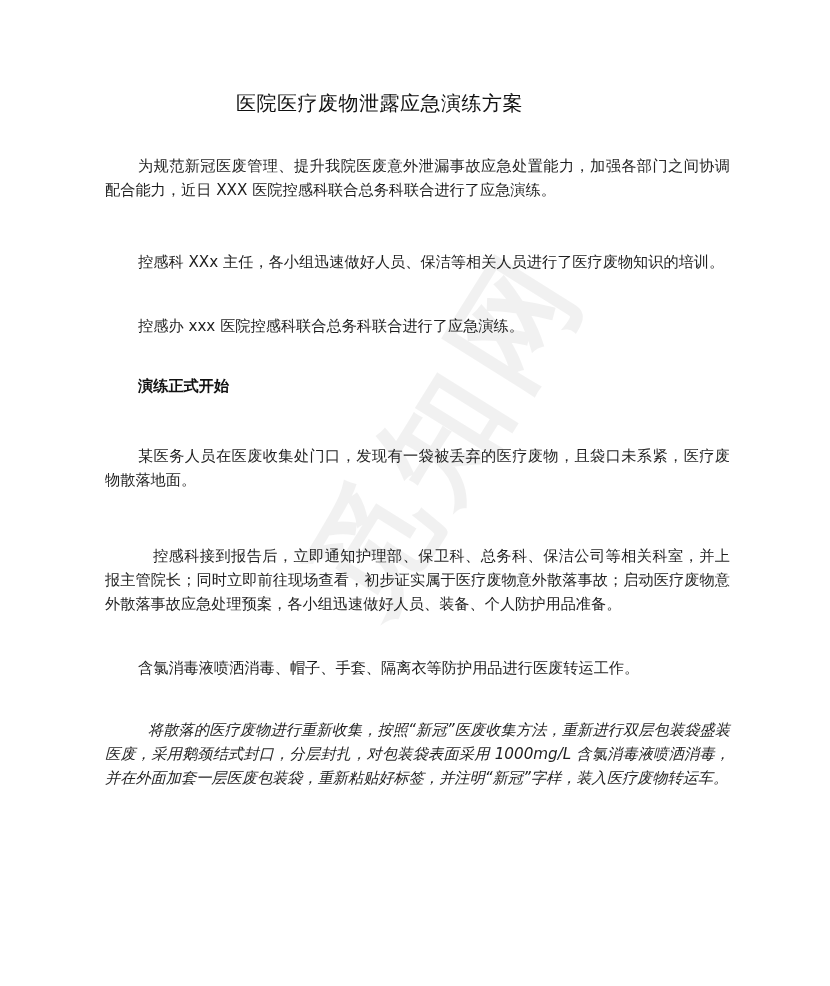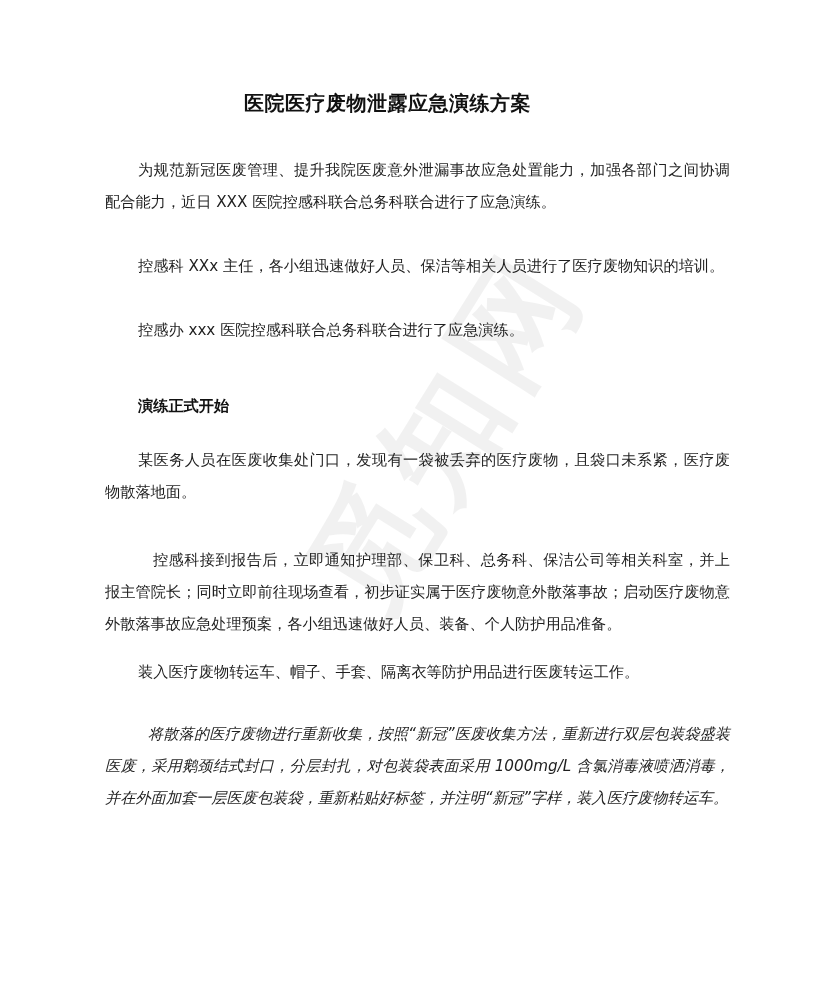--- a/index.html
+++ b/index.html
@@ -1,23 +1,23 @@
 <!DOCTYPE html>
 <html><head>
   <meta charset="utf-8">
   <style>
     html, body { margin: 0; padding: 0; background: #ffffff; }
     body { width: 830px; height: 986px; position: relative; overflow: hidden;
            font-family: "DejaVu Sans", "Liberation Sans", sans-serif; color: #1a1a1a; }
     .page { position: absolute; left: 0; top: 0; width: 830px; height: 986px; }
     .title { position: absolute; left: 0; width: 759px; top: 90px; text-align: center;
-             font-size: 20px; font-weight: bold; letter-spacing: 0.5px; color: #111; padding-left: 8px; }
+             font-size: 20px; font-weight: normal; letter-spacing: 0.5px; color: #111; }
     .para { position: absolute; left: 105px; width: 625px; font-size: 15.2px;
-            line-height: 32px; text-align: justify; color: #1f1f1f; }
-    .heading { font-weight: bold; color: #111; margin-top: 16px; }
+            line-height: 24px; text-align: justify; color: #1f1f1f; }
+    .heading { font-weight: bold; color: #111; }
     .watermark { position: absolute; left: 250px; top: 350px; font-size: 120px; font-weight: bold;
                  color: rgba(0,0,0,0.055); transform: rotate(-58deg); transform-origin: center;
                  letter-spacing: 12px; white-space: nowrap; pointer-events: none; }
   </style>
 </head>
 <body>
 
 <div class="page">
   <div class="watermark">觅知网</div>
 
@@ -28,16 +28,16 @@
   <div class="para" style="top:250px; text-indent:33px;">控感科 XXx 主任，各小组迅速做好人员、保洁等相关人员进行了医疗废物知识的培训。</div>
 
   <div class="para" style="top:314px; text-indent:33px;">控感办 xxx 医院控感科联合总务科联合进行了应急演练。</div>
 
   <div class="para heading" style="top:374px; text-indent:33px;">演练正式开始</div>
 
   <div class="para" style="top:436px; text-indent:33px;margin-top:8px;">某医务人员在医废收集处门口，发现有一袋被丢弃的医疗废物，且袋口未系紧，医疗废物散落地面。</div>
 
   <div class="para" style="top:544px; text-indent:48px;">控感科接到报告后，立即通知护理部、保卫科、总务科、保洁公司等相关科室，并上报主管院长；同时立即前往现场查看，初步证实属于医疗废物意外散落事故；启动医疗废物意外散落事故应急处理预案，各小组迅速做好人员、装备、个人防护用品准备。</div>
 
-  <div class="para" style="top:656px; text-indent:33px;">装入医疗废物转运车、帽子、手套、隔离衣等防护用品进行医废转运工作。</div>
+  <div class="para" style="top:656px; text-indent:33px;">含氯消毒液喷洒消毒、帽子、手套、隔离衣等防护用品进行医废转运工作。</div>
 
   <div class="para" style="top:718px; text-indent:43px;font-style:italic;">将散落的医疗废物进行重新收集，按照“新冠”医废收集方法，重新进行双层包装袋盛装医废，采用鹅颈结式封口，分层封扎，对包装袋表面采用 1000mg/L 含氯消毒液喷洒消毒，并在外面加套一层医废包装袋，重新粘贴好标签，并注明“新冠”字样，装入医疗废物转运车。</div>
 </div>
 
 </body></html>

